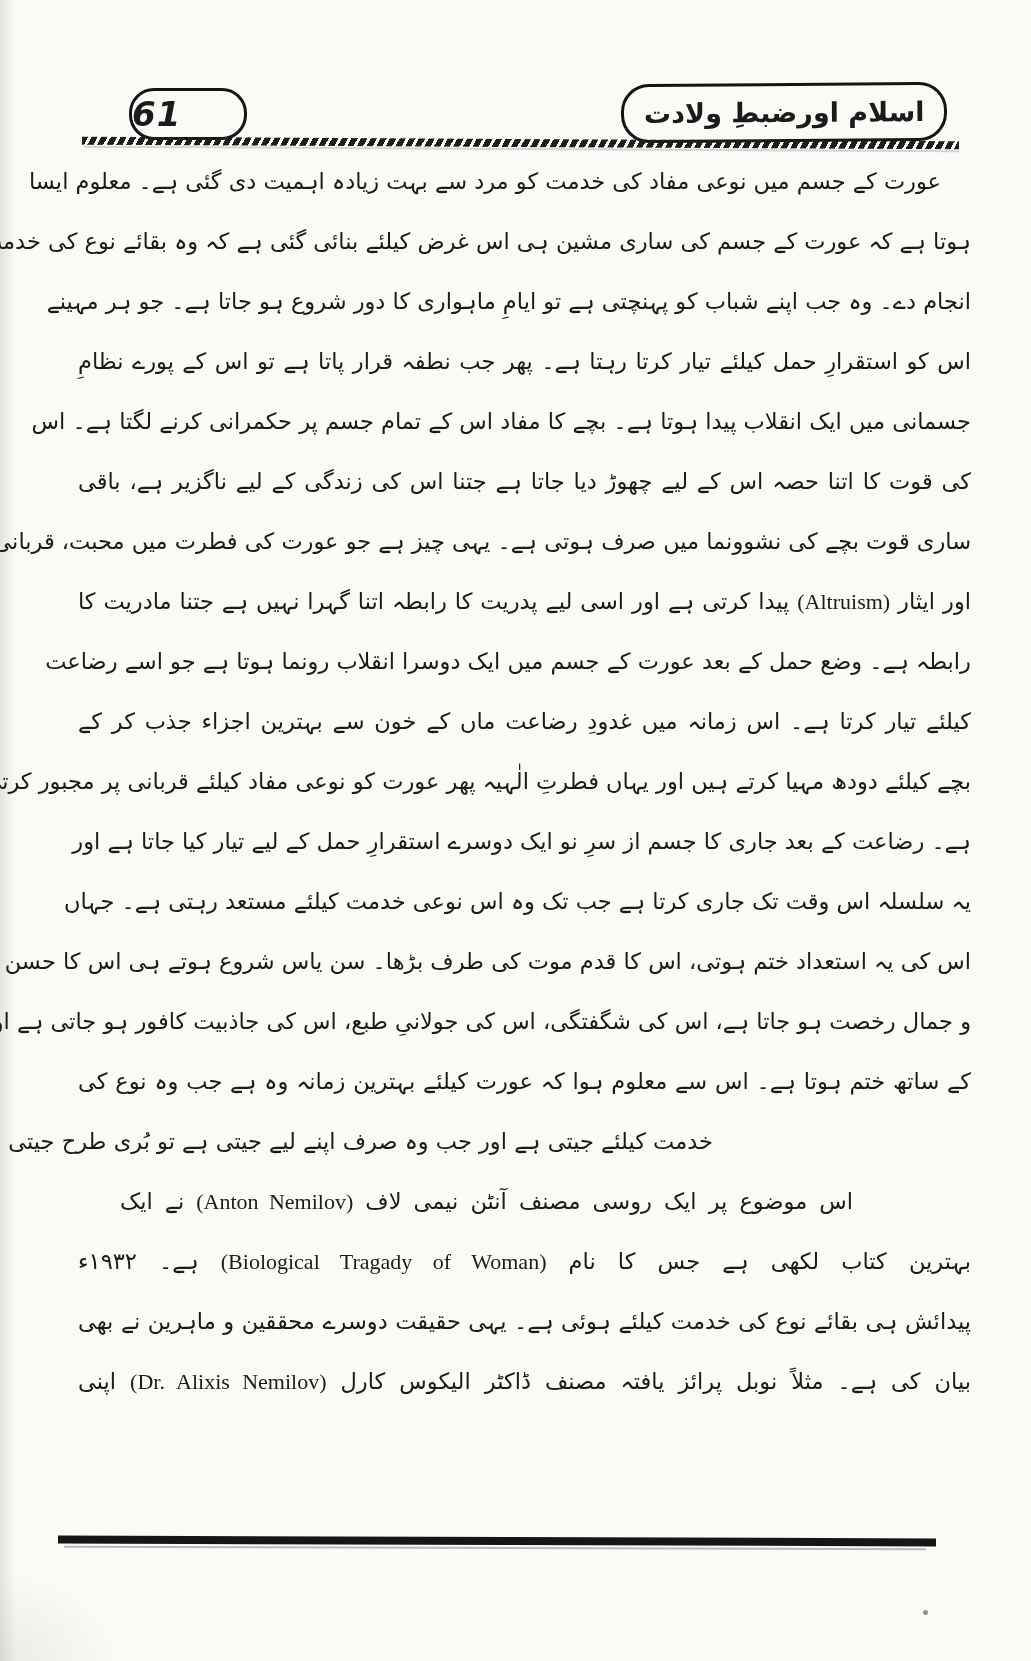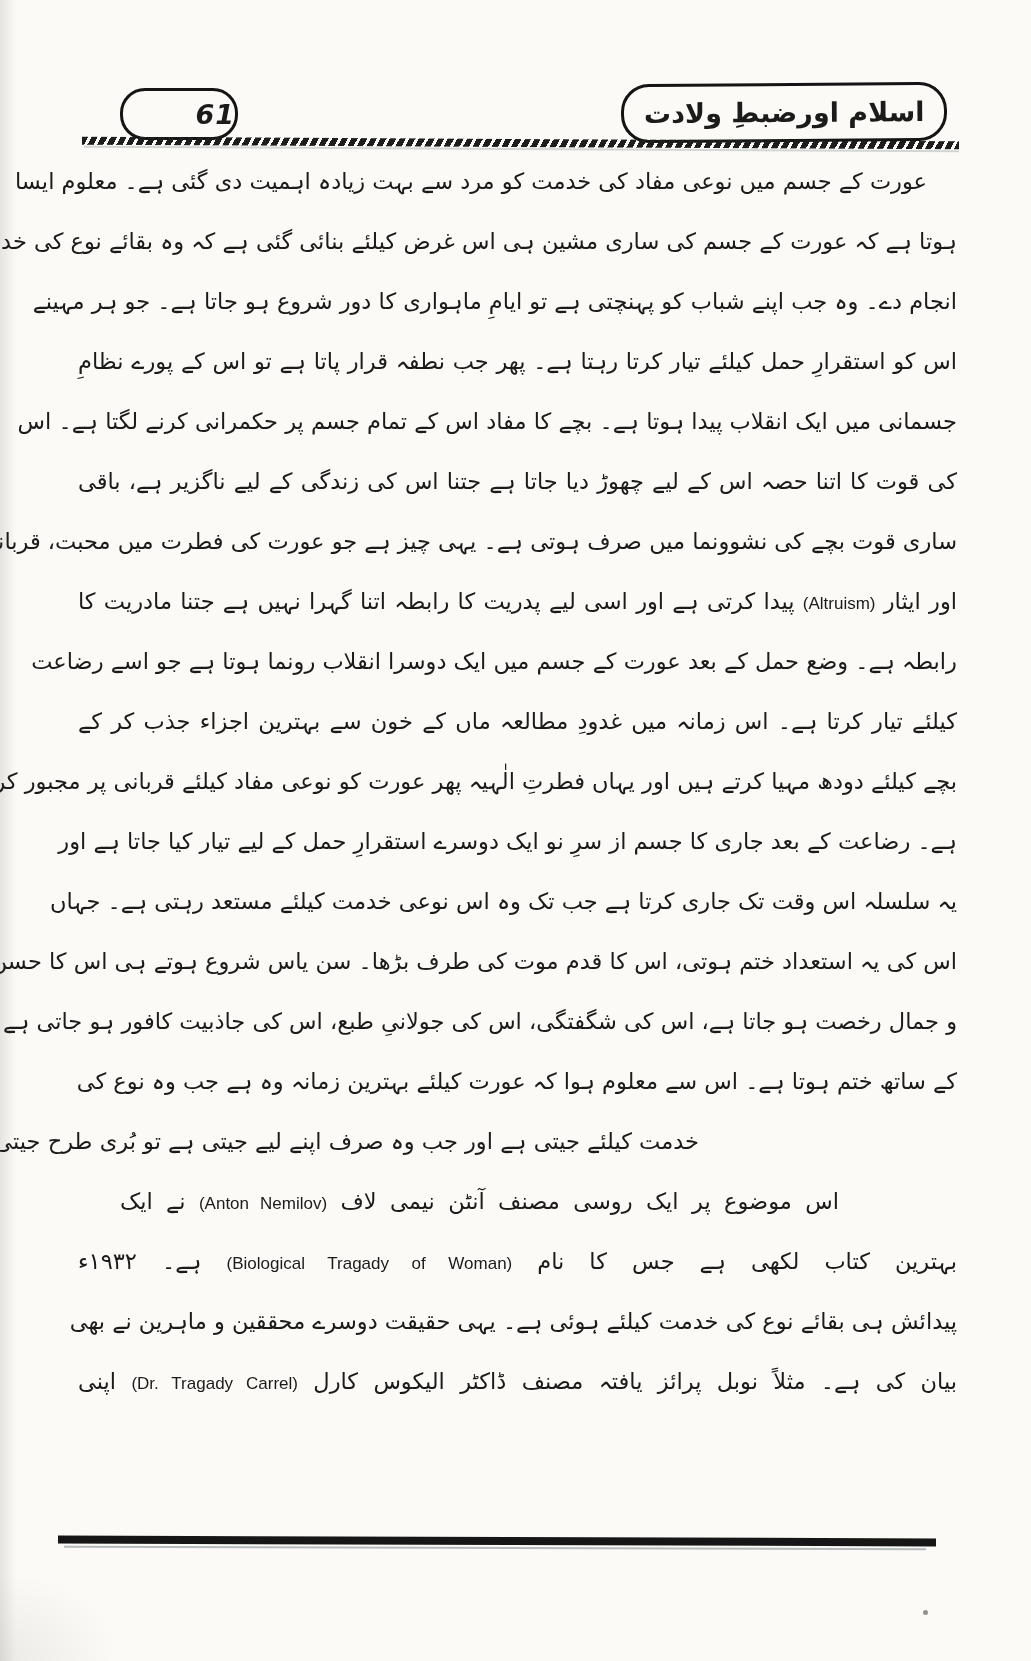--- a/index.html
+++ b/index.html
@@ -19,25 +19,25 @@
   }
   .corner-shade {
     position:absolute; left:0; bottom:0; width:120px; height:90px;
     background:radial-gradient(ellipse at bottom left, rgba(120,120,112,0.12), rgba(120,120,112,0) 70%);
     pointer-events:none;
   }
 
   
   .header { position:absolute; top:82px; left:76px; right:76px; height:62px; }
   .badge-num {
-    position:absolute; left:44px; top:6px;
+    position:absolute; left:53px; top:6px;
     width:112px; height:46px;
     border:3.5px solid #141414; border-radius:25px;
-    display:flex; align-items:center; justify-content:flex-end;
-    font-size:27px; font-weight:bold; font-style:italic; letter-spacing:1px;
+    display:flex; align-items:center; justify-content:flex-start;
+    font-size:34px; font-weight:bold; font-style:italic; letter-spacing:1px;
     background:#fbfaf6;
   }
   .badge-title {
     position:absolute; right:8px; top:1px;
     min-width:228px; height:53px;
     border:3px solid #141414; border-radius:28px;
     display:flex; align-items:center; justify-content:center;
     direction:rtl;
     font-size:27px; font-weight:bold;
     padding:0 20px;
@@ -51,39 +51,39 @@
     background:repeating-linear-gradient(118deg, #1d1d1d 0 5.5px, rgba(0,0,0,0) 5.5px 8.5px);
     transform:rotate(0.3deg);
   }
   .divider::after {
     content:""; position:absolute; left:2px; right:0; top:9px; height:2px;
     background:rgba(100,120,130,0.28);
   }
 
   
   .body-text {
-    position:absolute; top:151px; left:78px; right:74px;
+    position:absolute; top:151px; left:78px; right:60px;
     direction:rtl;
   }
   .bodyline {
     height:60px; line-height:60px;
     font-size:22.5px; font-weight:500;
     text-align:justify; text-align-last:justify;
     white-space:nowrap;
     overflow:visible;
   }
   .bodyline.first    { padding-right:30px; }
   .bodyline.p2first  { padding-right:118px; padding-left:42px; }
   .bodyline.centered {
     text-align:center; text-align-last:center;
     padding:0 258px 0 128px;
   }
   .latin {
-    font-family:Liberation Sans, sans-serif;
-    font-size:17px; font-weight:normal;
+    font-family:Liberation Serif, serif;
+    font-size:22px; font-weight:normal;
     unicode-bidi:isolate;
   }
 
   
   .bottom-rule {
     position:absolute; top:1537px; left:58px; width:878px; height:8px;
     background:#161616;
     transform:rotate(0.18deg);
   }
   .bottom-rule::after {
@@ -116,29 +116,29 @@
   <div class="body-text">
       <div class="bodyline first">عورت کے جسم میں نوعی مفاد کی خدمت کو مرد سے بہت زیادہ اہمیت دی گئی ہے۔ معلوم ایسا</div>
       <div class="bodyline full">ہوتا ہے کہ عورت کے جسم کی ساری مشین ہی اس غرض کیلئے بنائی گئی ہے کہ وہ بقائے نوع کی خدمت</div>
       <div class="bodyline full">انجام دے۔ وہ جب اپنے شباب کو پہنچتی ہے تو ایامِ ماہواری کا دور شروع ہو جاتا ہے۔ جو ہر مہینے</div>
       <div class="bodyline full">اس کو استقرارِ حمل کیلئے تیار کرتا رہتا ہے۔ پھر جب نطفہ قرار پاتا ہے تو اس کے پورے نظامِ</div>
       <div class="bodyline full">جسمانی میں ایک انقلاب پیدا ہوتا ہے۔ بچے کا مفاد اس کے تمام جسم پر حکمرانی کرنے لگتا ہے۔ اس</div>
       <div class="bodyline full">کی قوت کا اتنا حصہ اس کے لیے چھوڑ دیا جاتا ہے جتنا اس کی زندگی کے لیے ناگزیر ہے، باقی</div>
       <div class="bodyline full">ساری قوت بچے کی نشوونما میں صرف ہوتی ہے۔ یہی چیز ہے جو عورت کی فطرت میں محبت، قربانی</div>
       <div class="bodyline full">اور ایثار <span class="latin" dir="ltr">(Altruism)</span> پیدا کرتی ہے اور اسی لیے پدریت کا رابطہ اتنا گہرا نہیں ہے جتنا مادریت کا</div>
       <div class="bodyline full">رابطہ ہے۔ وضع حمل کے بعد عورت کے جسم میں ایک دوسرا انقلاب رونما ہوتا ہے جو اسے رضاعت</div>
-      <div class="bodyline full">کیلئے تیار کرتا ہے۔ اس زمانہ میں غدودِ مطالعہ ماں کے خون سے بہترین اجزاء جذب کر کے</div>
+      <div class="bodyline full">کیلئے تیار کرتا ہے۔ اس زمانہ میں غدودِ رضاعت ماں کے خون سے بہترین اجزاء جذب کر کے</div>
       <div class="bodyline full">بچے کیلئے دودھ مہیا کرتے ہیں اور یہاں فطرتِ الٰہیہ پھر عورت کو نوعی مفاد کیلئے قربانی پر مجبور کرتی</div>
       <div class="bodyline full">ہے۔ رضاعت کے بعد جاری کا جسم از سرِ نو ایک دوسرے استقرارِ حمل کے لیے تیار کیا جاتا ہے اور</div>
       <div class="bodyline full">یہ سلسلہ اس وقت تک جاری کرتا ہے جب تک وہ اس نوعی خدمت کیلئے مستعد رہتی ہے۔ جہاں</div>
       <div class="bodyline full">اس کی یہ استعداد ختم ہوتی، اس کا قدم موت کی طرف بڑھا۔ سن یاس شروع ہوتے ہی اس کا حسن</div>
       <div class="bodyline full">و جمال رخصت ہو جاتا ہے، اس کی شگفتگی، اس کی جولانیِ طبع، اس کی جاذبیت کافور ہو جاتی ہے اور</div>
       <div class="bodyline full">کے ساتھ ختم ہوتا ہے۔ اس سے معلوم ہوا کہ عورت کیلئے بہترین زمانہ وہ ہے جب وہ نوع کی</div>
       <div class="bodyline centered">خدمت کیلئے جیتی ہے اور جب وہ صرف اپنے لیے جیتی ہے تو بُری طرح جیتی ہے ۔</div>
       <div class="bodyline p2first">اس موضوع پر ایک روسی مصنف آنٹن نیمی لاف <span class="latin" dir="ltr">(Anton Nemilov)</span> نے ایک</div>
       <div class="bodyline full">بہترین کتاب لکھی ہے جس کا نام <span class="latin" dir="ltr">(Biological Tragady of Woman)</span> ہے۔ ۱۹۳۲ء</div>
       <div class="bodyline full">پیدائش ہی بقائے نوع کی خدمت کیلئے ہوئی ہے۔ یہی حقیقت دوسرے محققین و ماہرین نے بھی</div>
-      <div class="bodyline full">بیان کی ہے۔ مثلاً نوبل پرائز یافتہ مصنف ڈاکٹر الیکوس کارل <span class="latin" dir="ltr">(Dr. Tragady Carrel)</span> اپنی</div>
+      <div class="bodyline full">بیان کی ہے۔ مثلاً نوبل پرائز یافتہ مصنف ڈاکٹر الیکوس کارل <span class="latin" dir="ltr">(Dr. Alixis Nemilov)</span> اپنی</div>
     </div>
 
   <div class="bottom-rule"></div>
   <div class="speck" style="left:923px; top:1610px;"></div>
 </div>
 
 </body></html>

